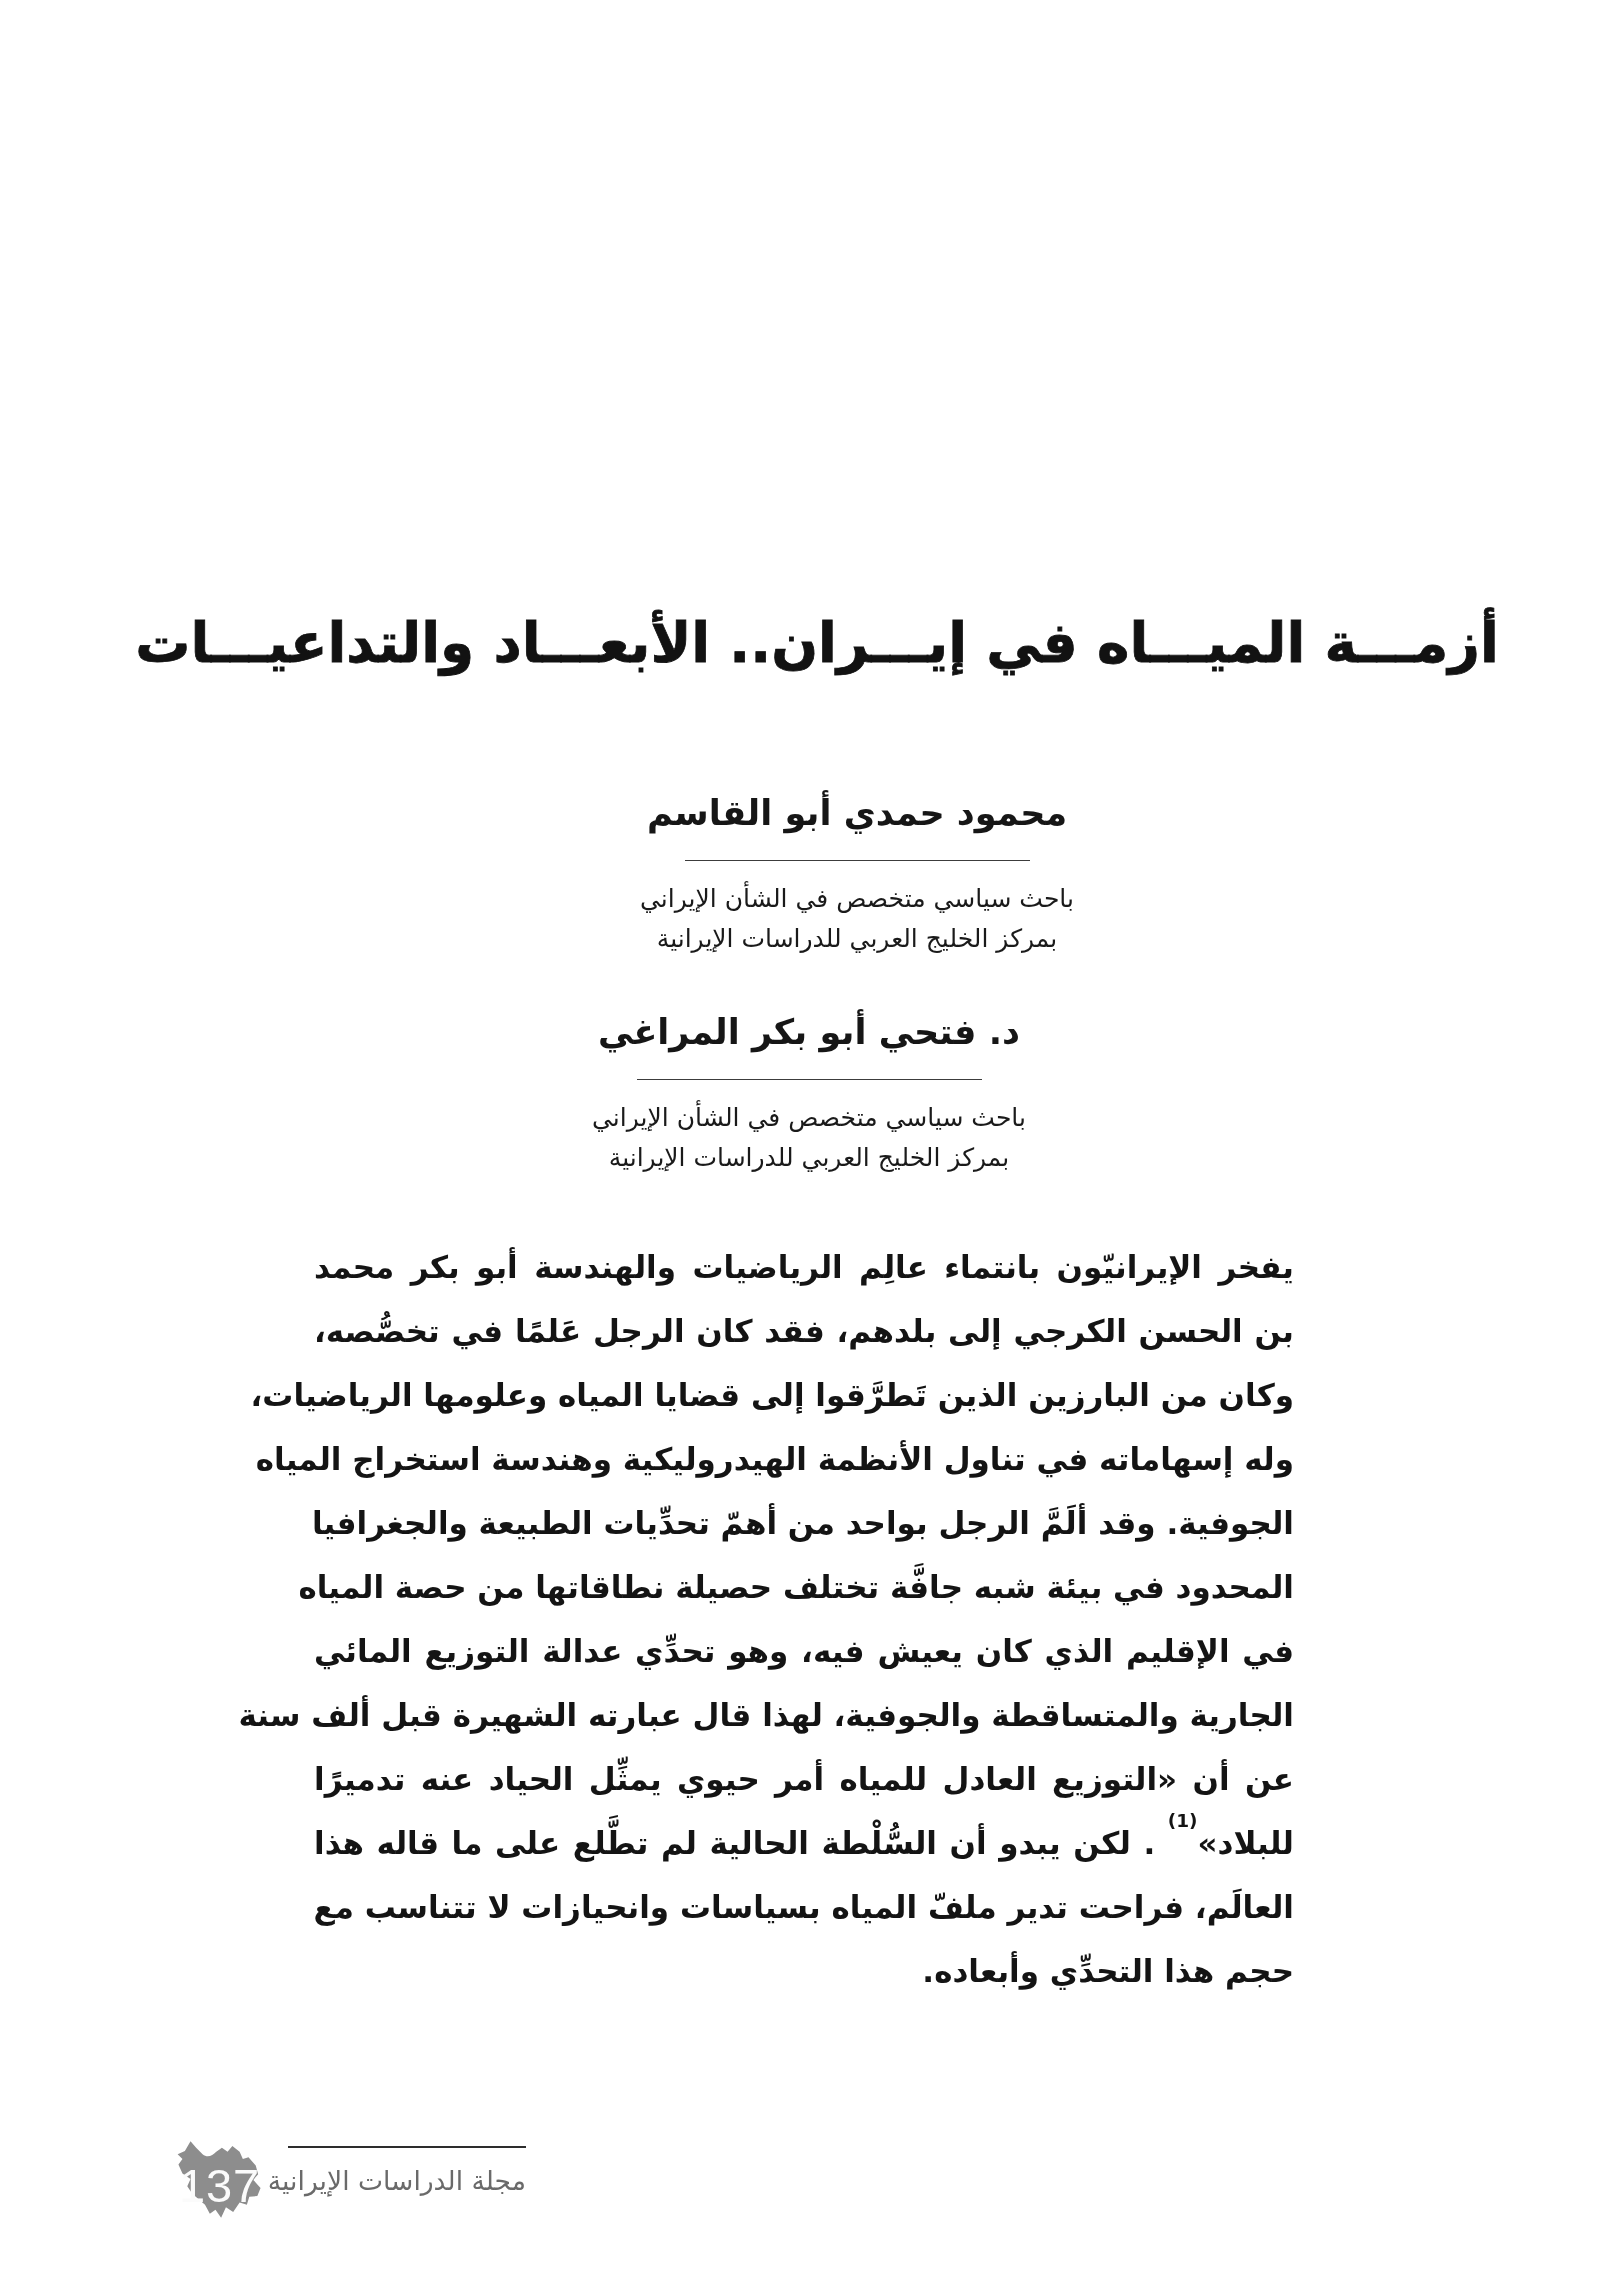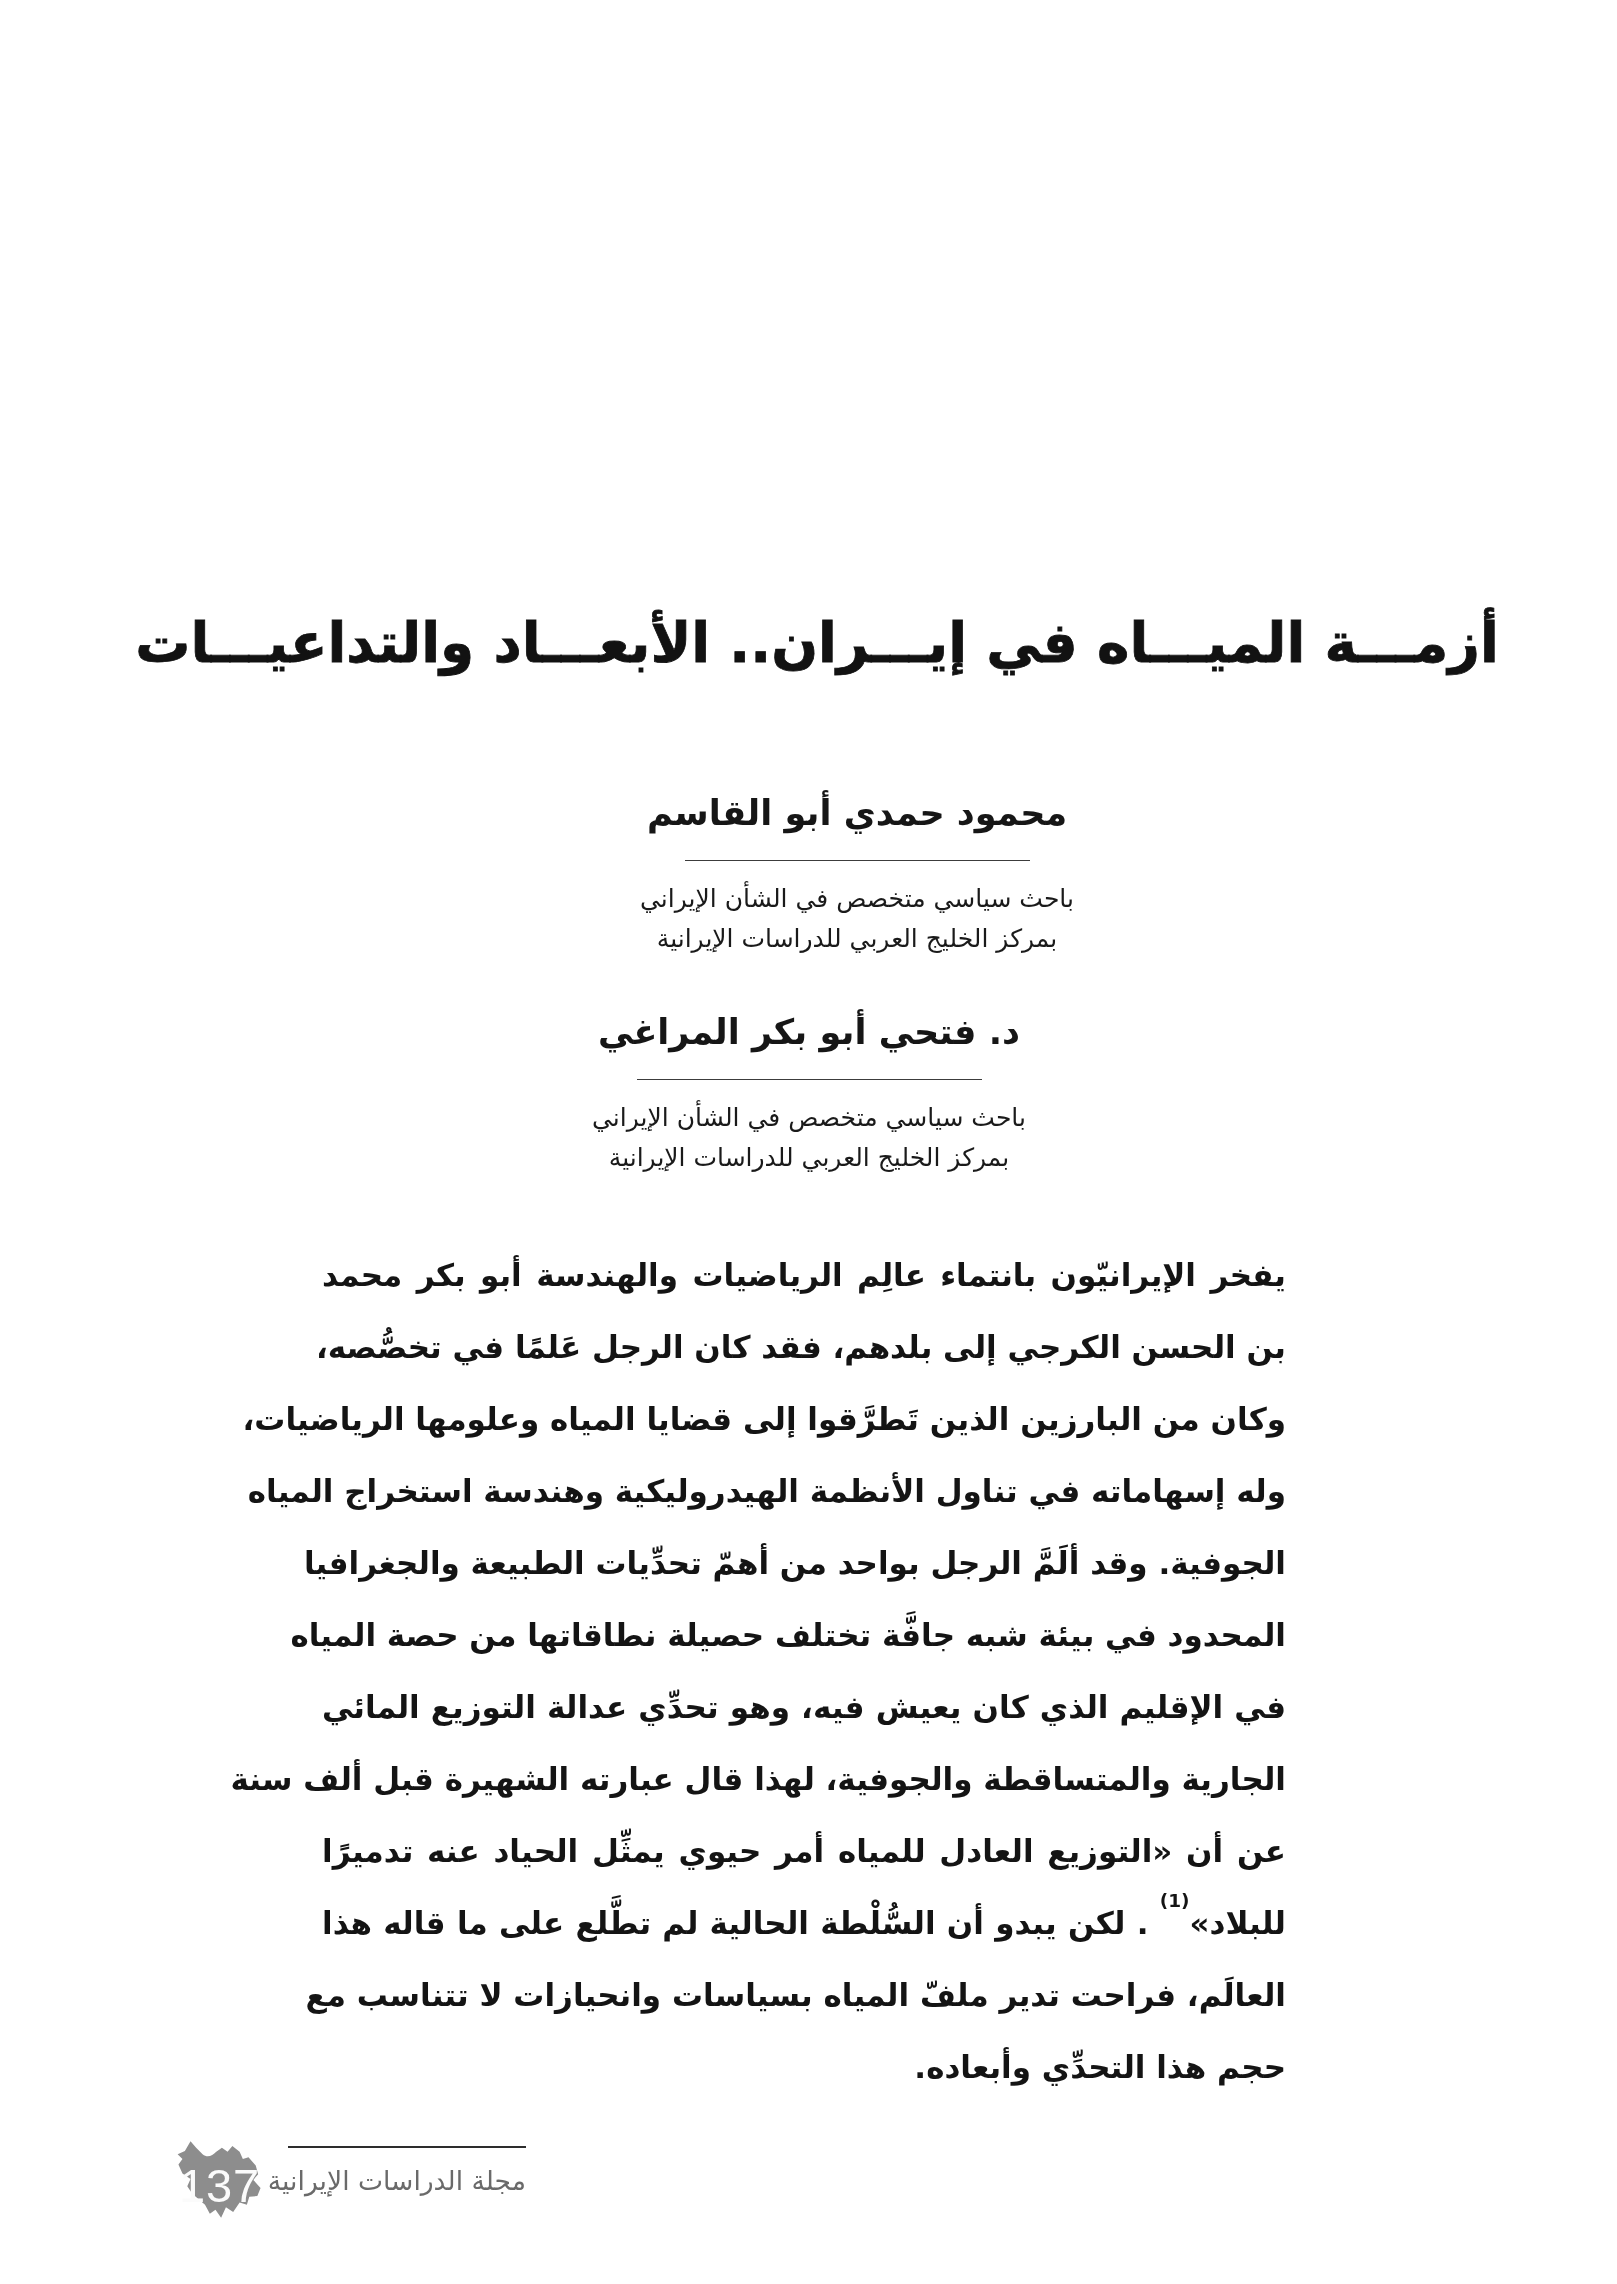--- a/index.html
+++ b/index.html
@@ -71,21 +71,21 @@
     left: 314px;
     top: 1235px;
     width: 980px;
     direction: rtl;
     font-size: 31px;
     font-weight: bold;
     line-height: 64px;
     color: #141414;
   }
   .body-line {
-    margin: 8px;
+    margin: 0;
     text-align: justify;
     text-align-last: justify;
     text-justify: inter-word;
     white-space: nowrap;
   }
   .body-line.last {
     text-align: right;
     text-align-last: right;
   }
   .footnote-marker {

